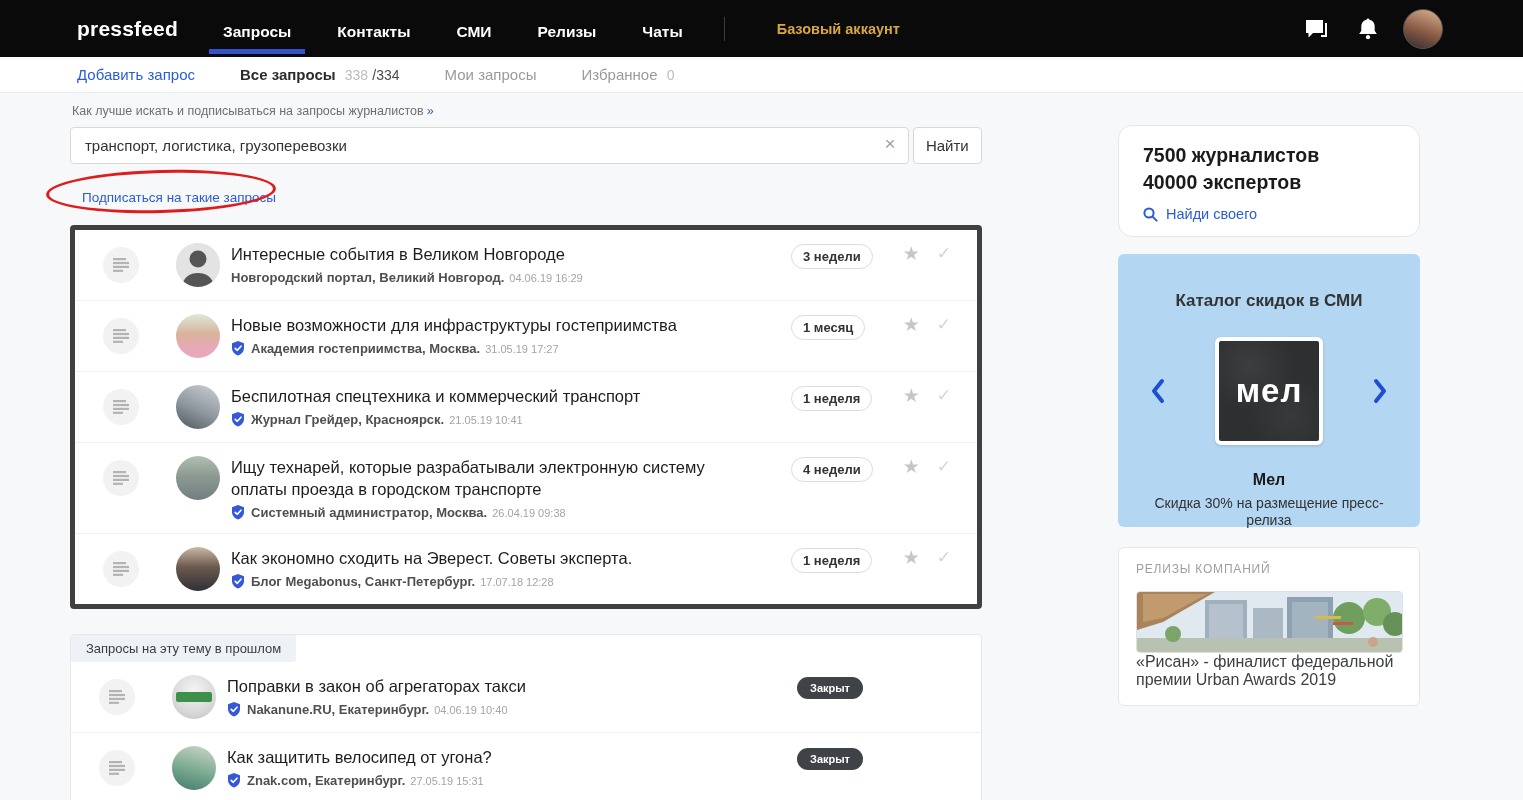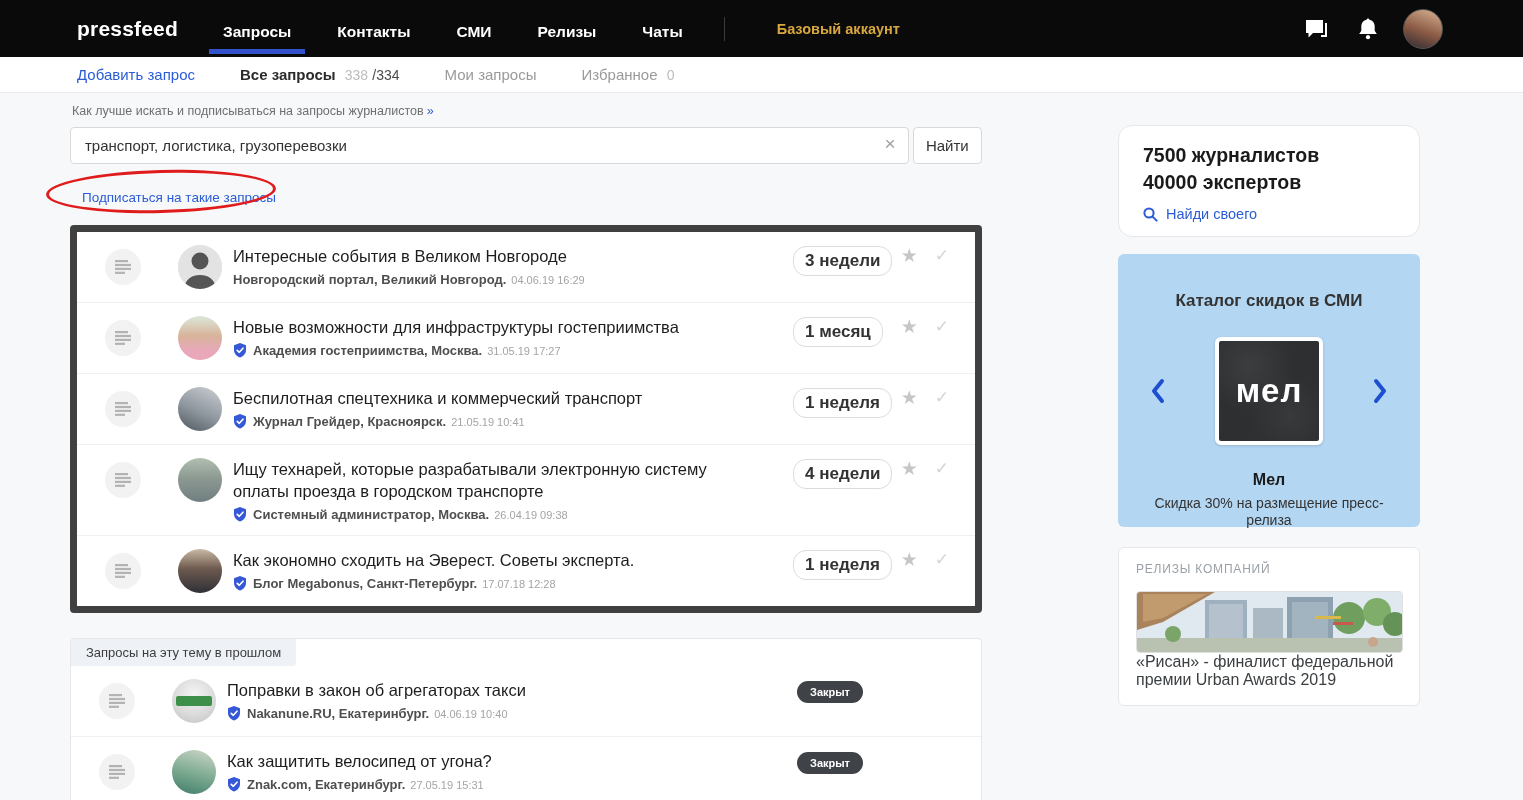--- a/index.html
+++ b/index.html
@@ -48,21 +48,21 @@
   .find-btn { width:77px; height:37px; margin-left:4px; background:#fff; border:1px solid #d9d9d9;
             border-radius:4px; font-size:15px; color:#333; cursor:pointer;
             font-family:"Liberation Sans","DejaVu Sans",sans-serif; }
   .subscribe-link { display:inline-block; margin-top:26px; margin-left:12px; font-size:13.5px;
             color:#2a5cd5; cursor:pointer; }
   .red-ellipse { position:absolute; left:-24px; top:66px; width:230px; height:43px;
             border:3px solid #e01b1b; border-radius:50%; transform:rotate(-1.5deg);
             pointer-events:none; }
 
   
-  .list-card { margin-top:19px; background:#fff; border:7px solid #404040; border-radius:4px; }
+  .list-card { margin-top:19px; background:#fff; border:5px solid #404040; border-radius:4px; }
   .req-row { display:flex; align-items:flex-start; padding:13px 26px 13px 28px; }
   .req-row + .req-row { border-top:1px solid #f0f0f1; }
   .menu-circle { flex:0 0 36px; height:36px; border-radius:50%; background:#f2f2f3;
             display:flex; align-items:center; justify-content:center; margin-top:4px; cursor:pointer; }
   .avatar { flex:0 0 44px; height:44px; border-radius:50%; margin-left:37px; overflow:hidden;
             background:#e3e3e3; position:relative; cursor:pointer; }
   .av-sil svg { display:block; }
   .av1 { background:linear-gradient(180deg,#dce8da 0%,#d8b39a 45%,#e8a8ba 78%); }
   .av2 { background:linear-gradient(205deg,#cdd1d5 0%,#8e969e 55%,#4f565e 100%); }
   .av3 { background:linear-gradient(180deg,#b0c0b0 0%,#8d9a92 45%,#707e81 100%); }
@@ -71,21 +71,21 @@
   .pav0::after { content:""; position:absolute; left:4px; right:4px; top:17px; height:10px;
             background:#3e8f4a; border-radius:2px; }
   .pav1 { background:linear-gradient(195deg,#ced7c9 0%,#7aa98f 55%,#407c6a 100%); }
   .req-body { width:560px; margin-left:11px; }
   .req-title { font-size:16.5px; line-height:22px; color:#1d1d1f; cursor:pointer; }
   .req-src { display:flex; align-items:center; margin-top:5px; }
   .shield { width:14px; height:15px; margin-right:6px; flex:0 0 auto; }
   .src-name { font-size:13px; font-weight:600; color:#4f4f4f; }
   .src-time { font-size:11px; color:#a4a4a4; margin-left:5px; }
   .age-pill { border:1px solid #dcdcdc; border-radius:13px; background:#fff; padding:4px 11px;
-            font-size:17px; font-weight:700; color:#333; white-space:nowrap; margin-top:1px; }
+            font-size:13px; font-weight:700; color:#333; white-space:nowrap; margin-top:1px; }
   .star-ico { margin-left:auto; font-size:19px; color:#c6c6c6; line-height:22px; cursor:pointer; }
   .check-ico { margin-left:17px; font-size:17px; font-weight:700; color:#d4d4d4;
             line-height:22px; cursor:pointer; }
 
   
   .past-card { margin-top:25px; background:#fff; border:1px solid #e7e7e9; border-radius:4px; }
   .past-tab { display:inline-block; height:27px; line-height:27px; padding:0 15px;
             background:#eef2f6; font-size:13px; color:#3d3d3d; border-radius:3px 0 3px 0; cursor:pointer; }
   .closed-pill { margin-left:auto; margin-right:92px; background:#3f4347; color:#fff;
             border-radius:13px; padding:5px 13px; font-size:11px; font-weight:700;

